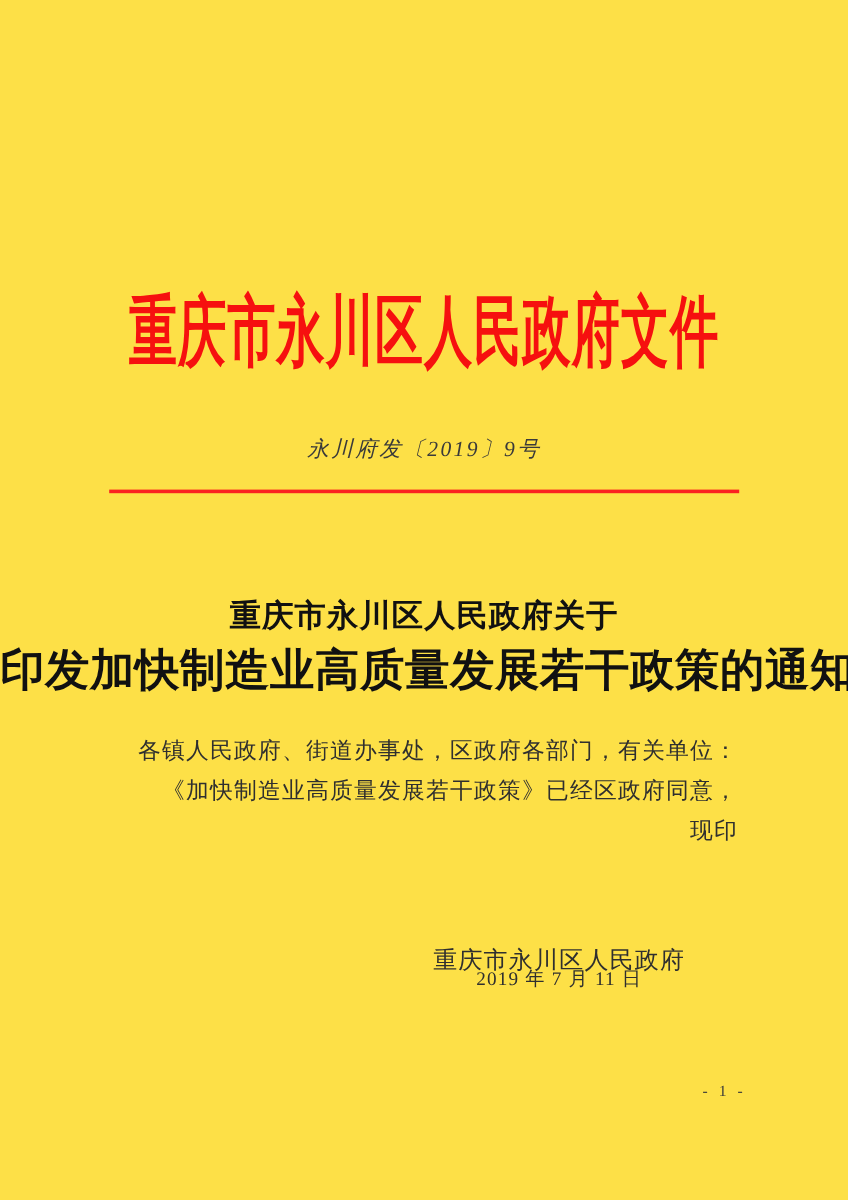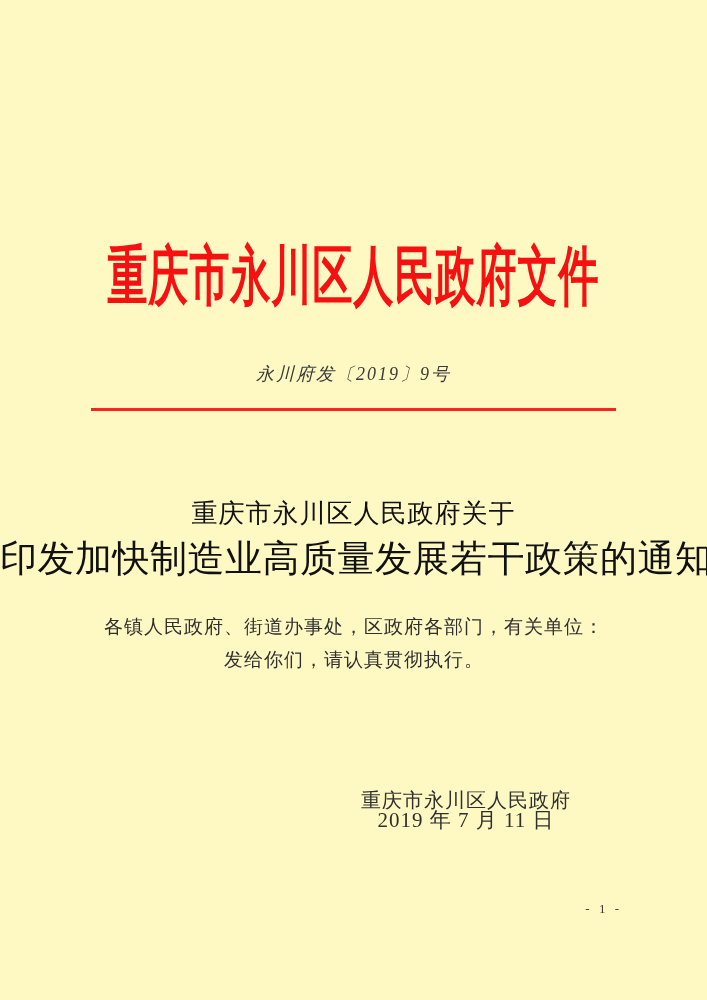--- a/index.html
+++ b/index.html
@@ -6,21 +6,21 @@
   html, body { background: #ffffff; }
   body {
     font-family: "Liberation Serif", "DejaVu Serif", serif;
     width: 707px; height: 1000px;
     position: relative;
     overflow: hidden;
     color: #2f2f2f;
   }
   .page {
     position: absolute; inset: 0;
-    background: #fef9c3;
+    background: #fde047;
   }
   
   .masthead {
     position: absolute;
     top: 232px; left: 0; right: 0;
     text-align: center;
     color: var(--header-red, #f6100f);
     font-family: "Liberation Serif", "DejaVu Serif", serif;
     font-weight: bold;
     font-size: 40px;
@@ -46,47 +46,47 @@
     top: 408px; left: 91px;
     width: 525px; height: 3px;
     background: var(--rule-red, #fb2220);
   }
   
   .doc-title {
     position: absolute;
     top: 491px; left: 0; right: 0;
     text-align: center;
     font-family: "Liberation Sans", "DejaVu Sans", sans-serif;
-    font-weight: normal;
+    font-weight: bold;
     color: #111111;
     line-height: 45px;
   }
   .doc-title .t1 { font-size: 26px; letter-spacing: 1px; white-space: nowrap; }
   .doc-title .t2 { font-size: 37px; letter-spacing: 0.5px; white-space: nowrap; }
   
   .body-text {
     position: absolute;
     top: 610px; left: 93px; width: 522px;
     font-size: 19px;
     line-height: 33px;
     letter-spacing: 1px;
     color: #2f2f2f;
-    text-align: center;
+    text-align: right;
   }
   .body-text .indent { text-indent: 2em; }
   
   .sign-block {
     position: absolute;
     left: 225px; right: 0;
     text-align: center;
     color: #2f2f2f;
     white-space: nowrap;
   }
   .sign-issuer { top: 771px; font-size: 20px; letter-spacing: 1px; margin-top: 16px; }
-  .sign-date   { top: 806px; font-size: 21px; letter-spacing: 1px; }
+  .sign-date   { top: 806px; font-size: 16px; letter-spacing: 1px; }
   
   .page-number {
     position: absolute;
     top: 901px; right: 85px;
     font-size: 13px;
     letter-spacing: 3px;
     color: #3a3a3a;
     white-space: nowrap;
   }
 </style>
@@ -101,21 +101,21 @@
 
   <div class="red-rule"></div>
 
   <div class="doc-title">
     <div class="t1">重庆市永川区人民政府关于</div>
     <div class="t2">印发加快制造业高质量发展若干政策的通知</div>
   </div>
 
   <div class="body-text">
     <div>各镇人民政府、街道办事处，区政府各部门，有关单位：</div>
-    <div>发给你们，请认真贯彻执行。</div>
+    <div class="indent">《加快制造业高质量发展若干政策》已经区政府同意，现印</div>
   </div>
 
   <div class="sign-block sign-issuer">重庆市永川区人民政府</div>
 
   <div class="sign-block sign-date">2019 年 7 月 11 日</div>
 
   <div class="page-number">- 1 -</div>
 
 </div>
 

